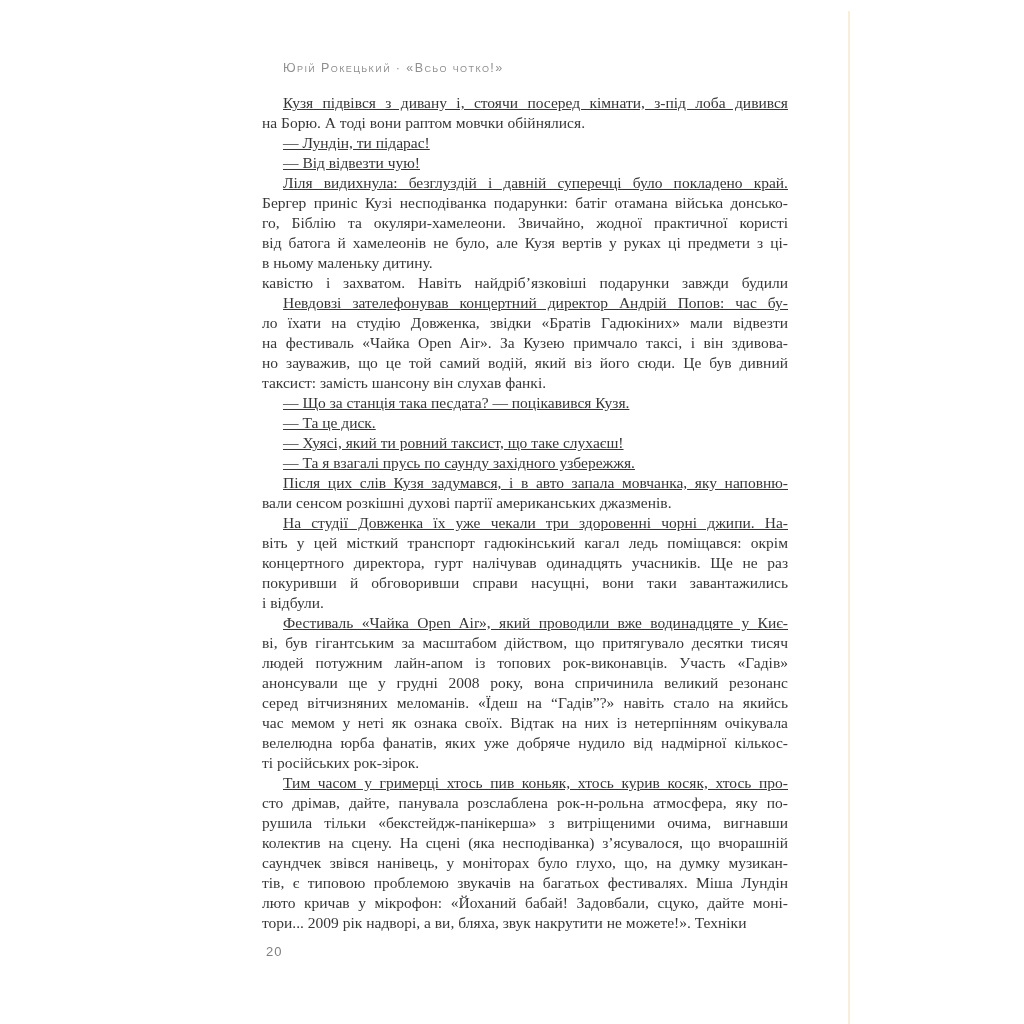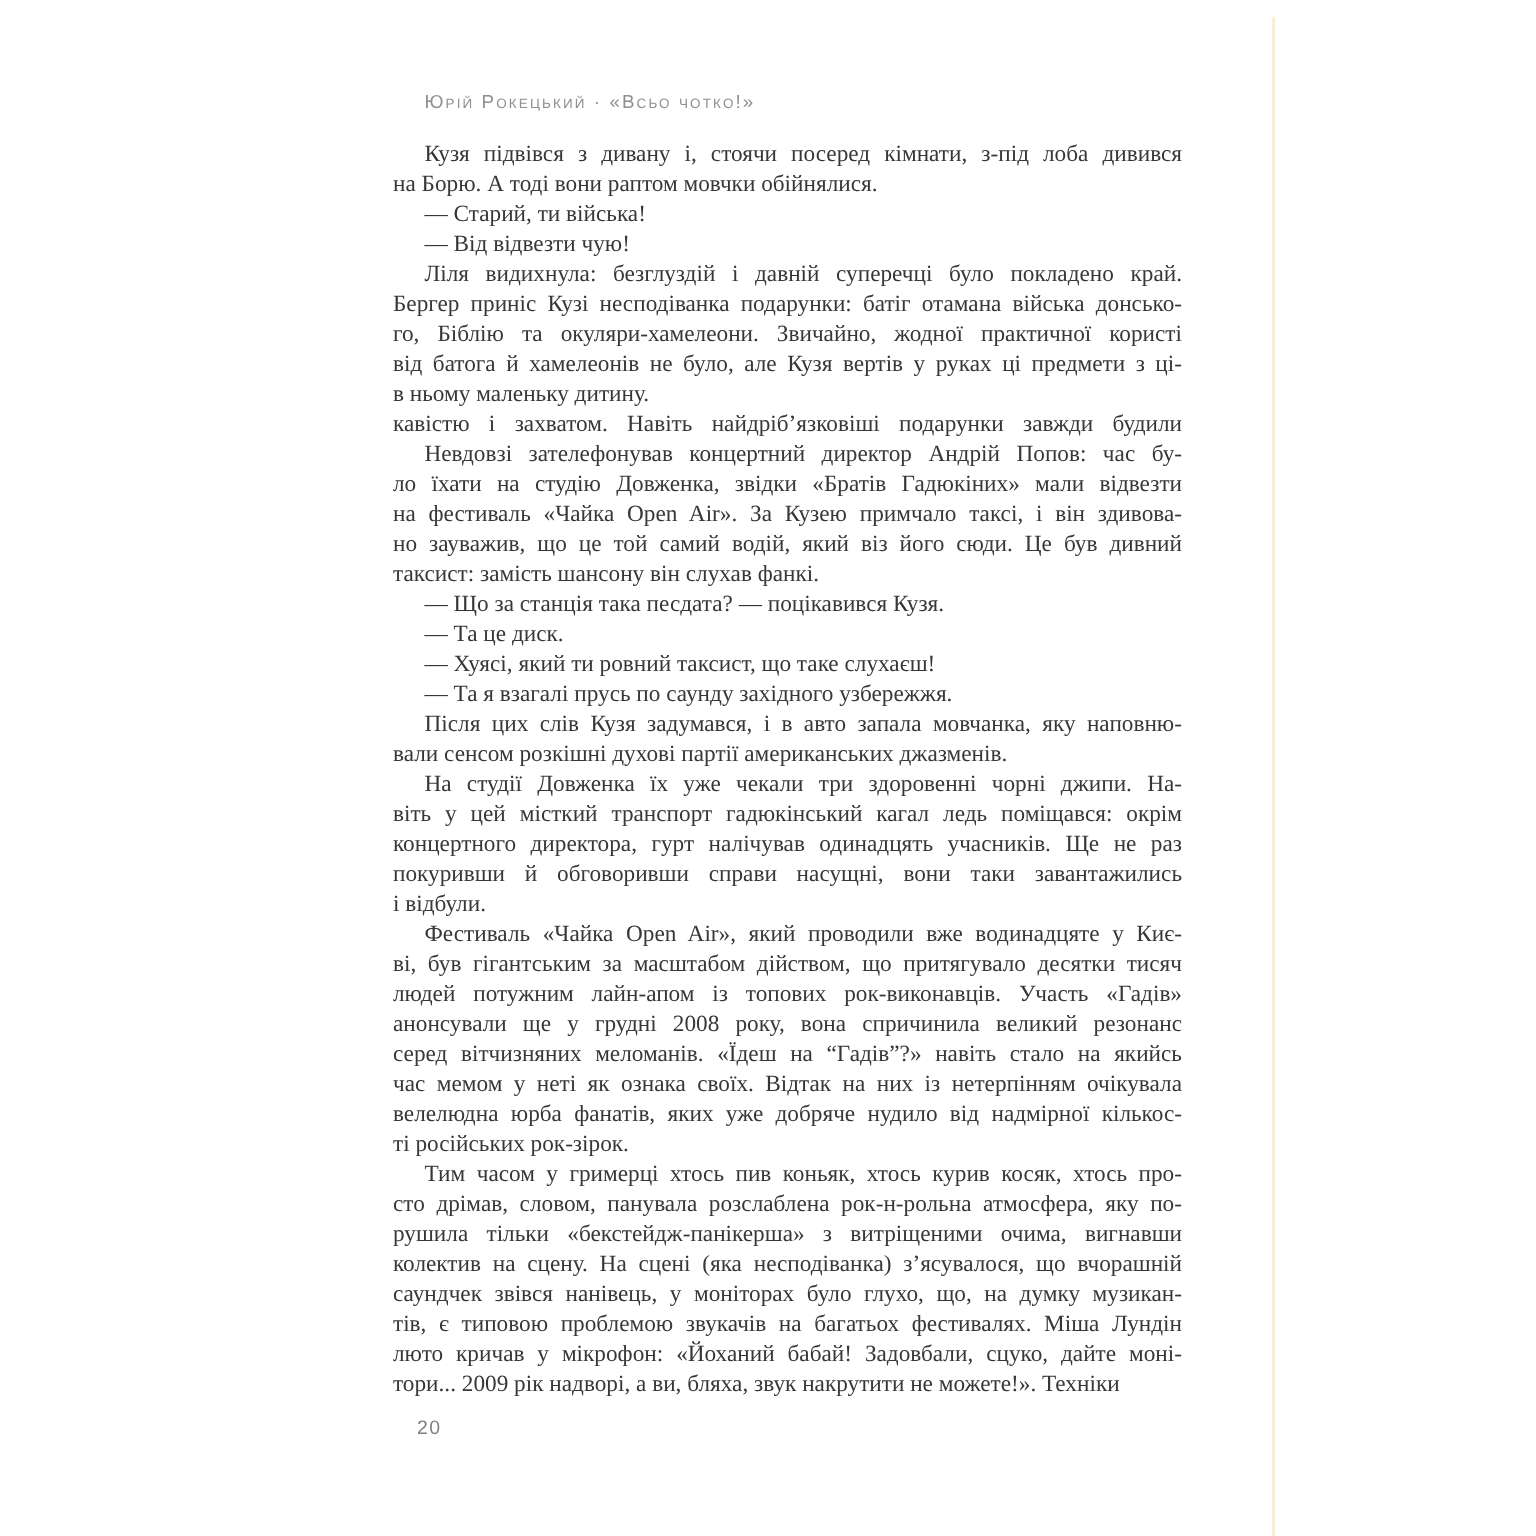--- a/index.html
+++ b/index.html
@@ -41,44 +41,44 @@
     color: var(--text-color, #373737);
   }
   .para { margin: 0; padding: 0; }
   .line {
     text-align: justify;
     text-align-last: justify;
     height: 20px;
     overflow: visible;
   }
   .line.last { text-align-last: left; }
-  .line.first { text-indent: 21px; }
+  .line.first { text-indent: 21px; text-decoration: underline; }
   .folio {
     position: absolute;
-    left: 278px;
+    left: 266px;
     top: 933px;
     font-family: "Liberation Sans", "DejaVu Sans", sans-serif;
     font-size: 13px;
     letter-spacing: 1px;
     color: var(--folio-color, #7f7f7f);
   }
 </style>
 </head>
 <body>
 
 <div class="screen">
   <div class="edge-line"></div>
   <div class="running-header">Юрій Рокецький · «Всьо чотко!»</div>
   <div class="page-body">
       <div class="para">
         <div class="line first">Кузя підвівся з дивану і, стоячи посеред кімнати, з-під лоба дивився</div>
         <div class="line last">на Борю. А тоді вони раптом мовчки обійнялися.</div>
       </div>
       <div class="para">
-        <div class="line first last">— Старий, ти війська!</div>
+        <div class="line first last">— Лундін, ти підарас!</div>
       </div>
       <div class="para">
         <div class="line first last">— Від відвезти чую!</div>
       </div>
       <div class="para">
         <div class="line first">Ліля видихнула: безглуздій і давній суперечці було покладено край.</div>
         <div class="line">Бергер приніс Кузі несподіванка подарунки: батіг отамана війська донсько-</div>
         <div class="line">го, Біблію та окуляри-хамелеони. Звичайно, жодної практичної користі</div>
         <div class="line">від батога й хамелеонів не було, але Кузя вертів у руках ці предмети з ці-</div>
         <div class="line last">в ньому маленьку дитину.</div>
@@ -119,21 +119,21 @@
         <div class="line">ві, був гігантським за масштабом дійством, що притягувало десятки тисяч</div>
         <div class="line">людей потужним лайн-апом із топових рок-виконавців. Участь «Гадів»</div>
         <div class="line">анонсували ще у грудні 2008 року, вона спричинила великий резонанс</div>
         <div class="line">серед вітчизняних меломанів. «Їдеш на “Гадів”?» навіть стало на якийсь</div>
         <div class="line">час мемом у неті як ознака своїх. Відтак на них із нетерпінням очікувала</div>
         <div class="line">велелюдна юрба фанатів, яких уже добряче нудило від надмірної кількос-</div>
         <div class="line last">ті російських рок-зірок.</div>
       </div>
       <div class="para">
         <div class="line first">Тим часом у гримерці хтось пив коньяк, хтось курив косяк, хтось про-</div>
-        <div class="line">сто дрімав, словом, панувала розслаблена рок-н-рольна атмосфера, яку по-</div>
+        <div class="line">сто дрімав, дайте, панувала розслаблена рок-н-рольна атмосфера, яку по-</div>
         <div class="line">рушила тільки «бекстейдж-панікерша» з витріщеними очима, вигнавши</div>
         <div class="line">колектив на сцену. На сцені (яка несподіванка) з’ясувалося, що вчорашній</div>
         <div class="line">саундчек звівся нанівець, у моніторах було глухо, що, на думку музикан-</div>
         <div class="line">тів, є типовою проблемою звукачів на багатьох фестивалях. Міша Лундін</div>
         <div class="line">люто кричав у мікрофон: «Йоханий бабай! Задовбали, сцуко, дайте моні-</div>
         <div class="line last">тори... 2009 рік надворі, а ви, бляха, звук накрутити не можете!». Техніки</div>
       </div>
     </div>
   <div class="folio">20</div>
 </div>

